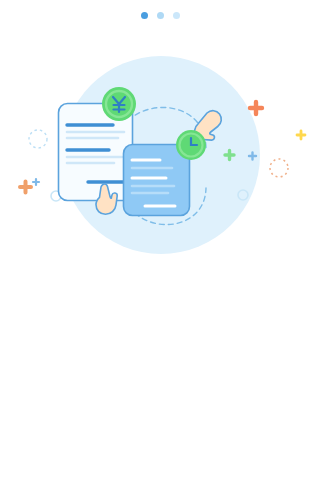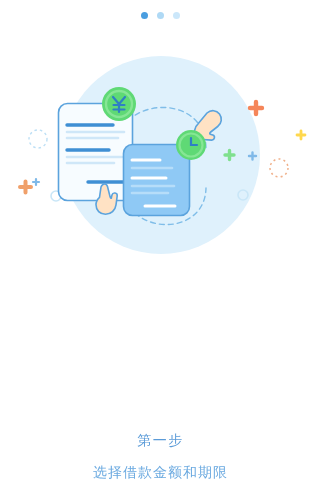--- a/index.html
+++ b/index.html
@@ -176,18 +176,14 @@
         <circle cx="191" cy="105" r="15" fill="#5fd975"></circle>
         <circle cx="191" cy="105" r="11.5" fill="none" stroke="#86e695" stroke-width="2.2"></circle>
         <g stroke="#2f7fc4" stroke-width="2.2" stroke-linecap="round" fill="none">
           <path d="M191,98 v7 h6"></path>
         </g>
       </g>
 
     </svg>
   </div>
 
-  <div class="captions">
-    <div class="caption-title" style="color: rgb(91, 155, 216);">第一步</div>
-    <div class="caption-sub" style="color: rgb(106, 169, 224);">选择借款金额和期限</div>
-  </div>
 
 </div>
 
 </body></html>

